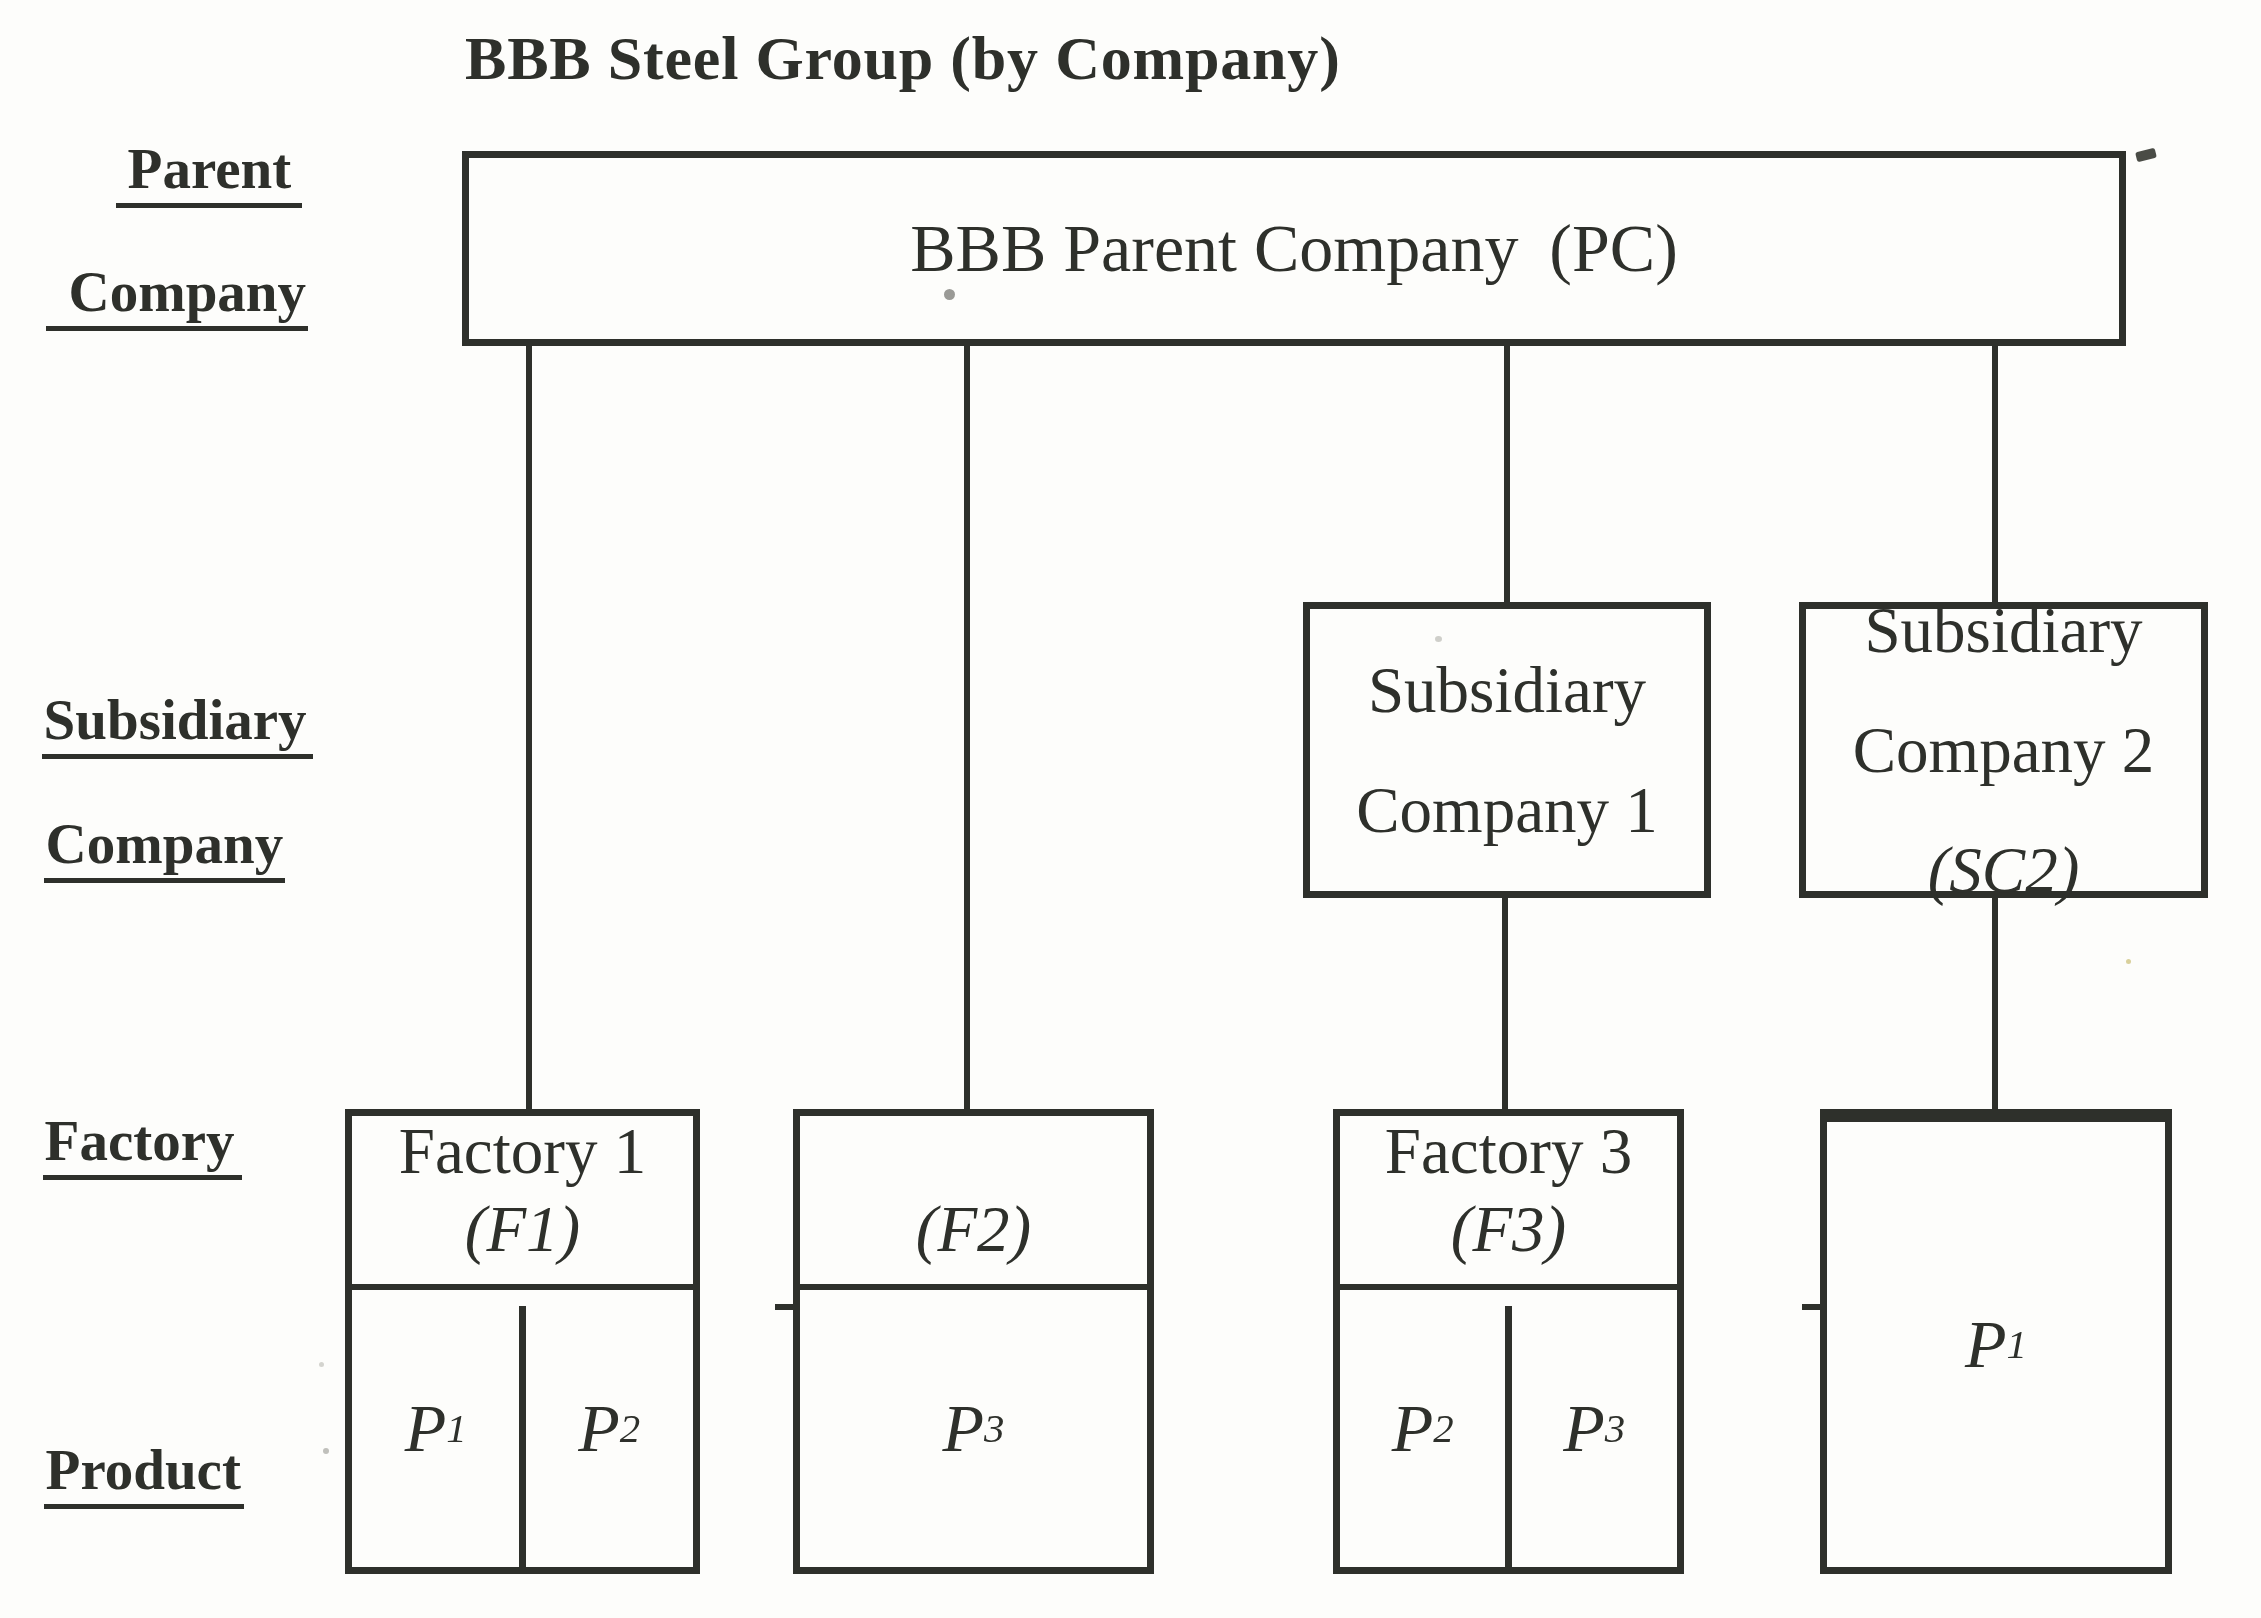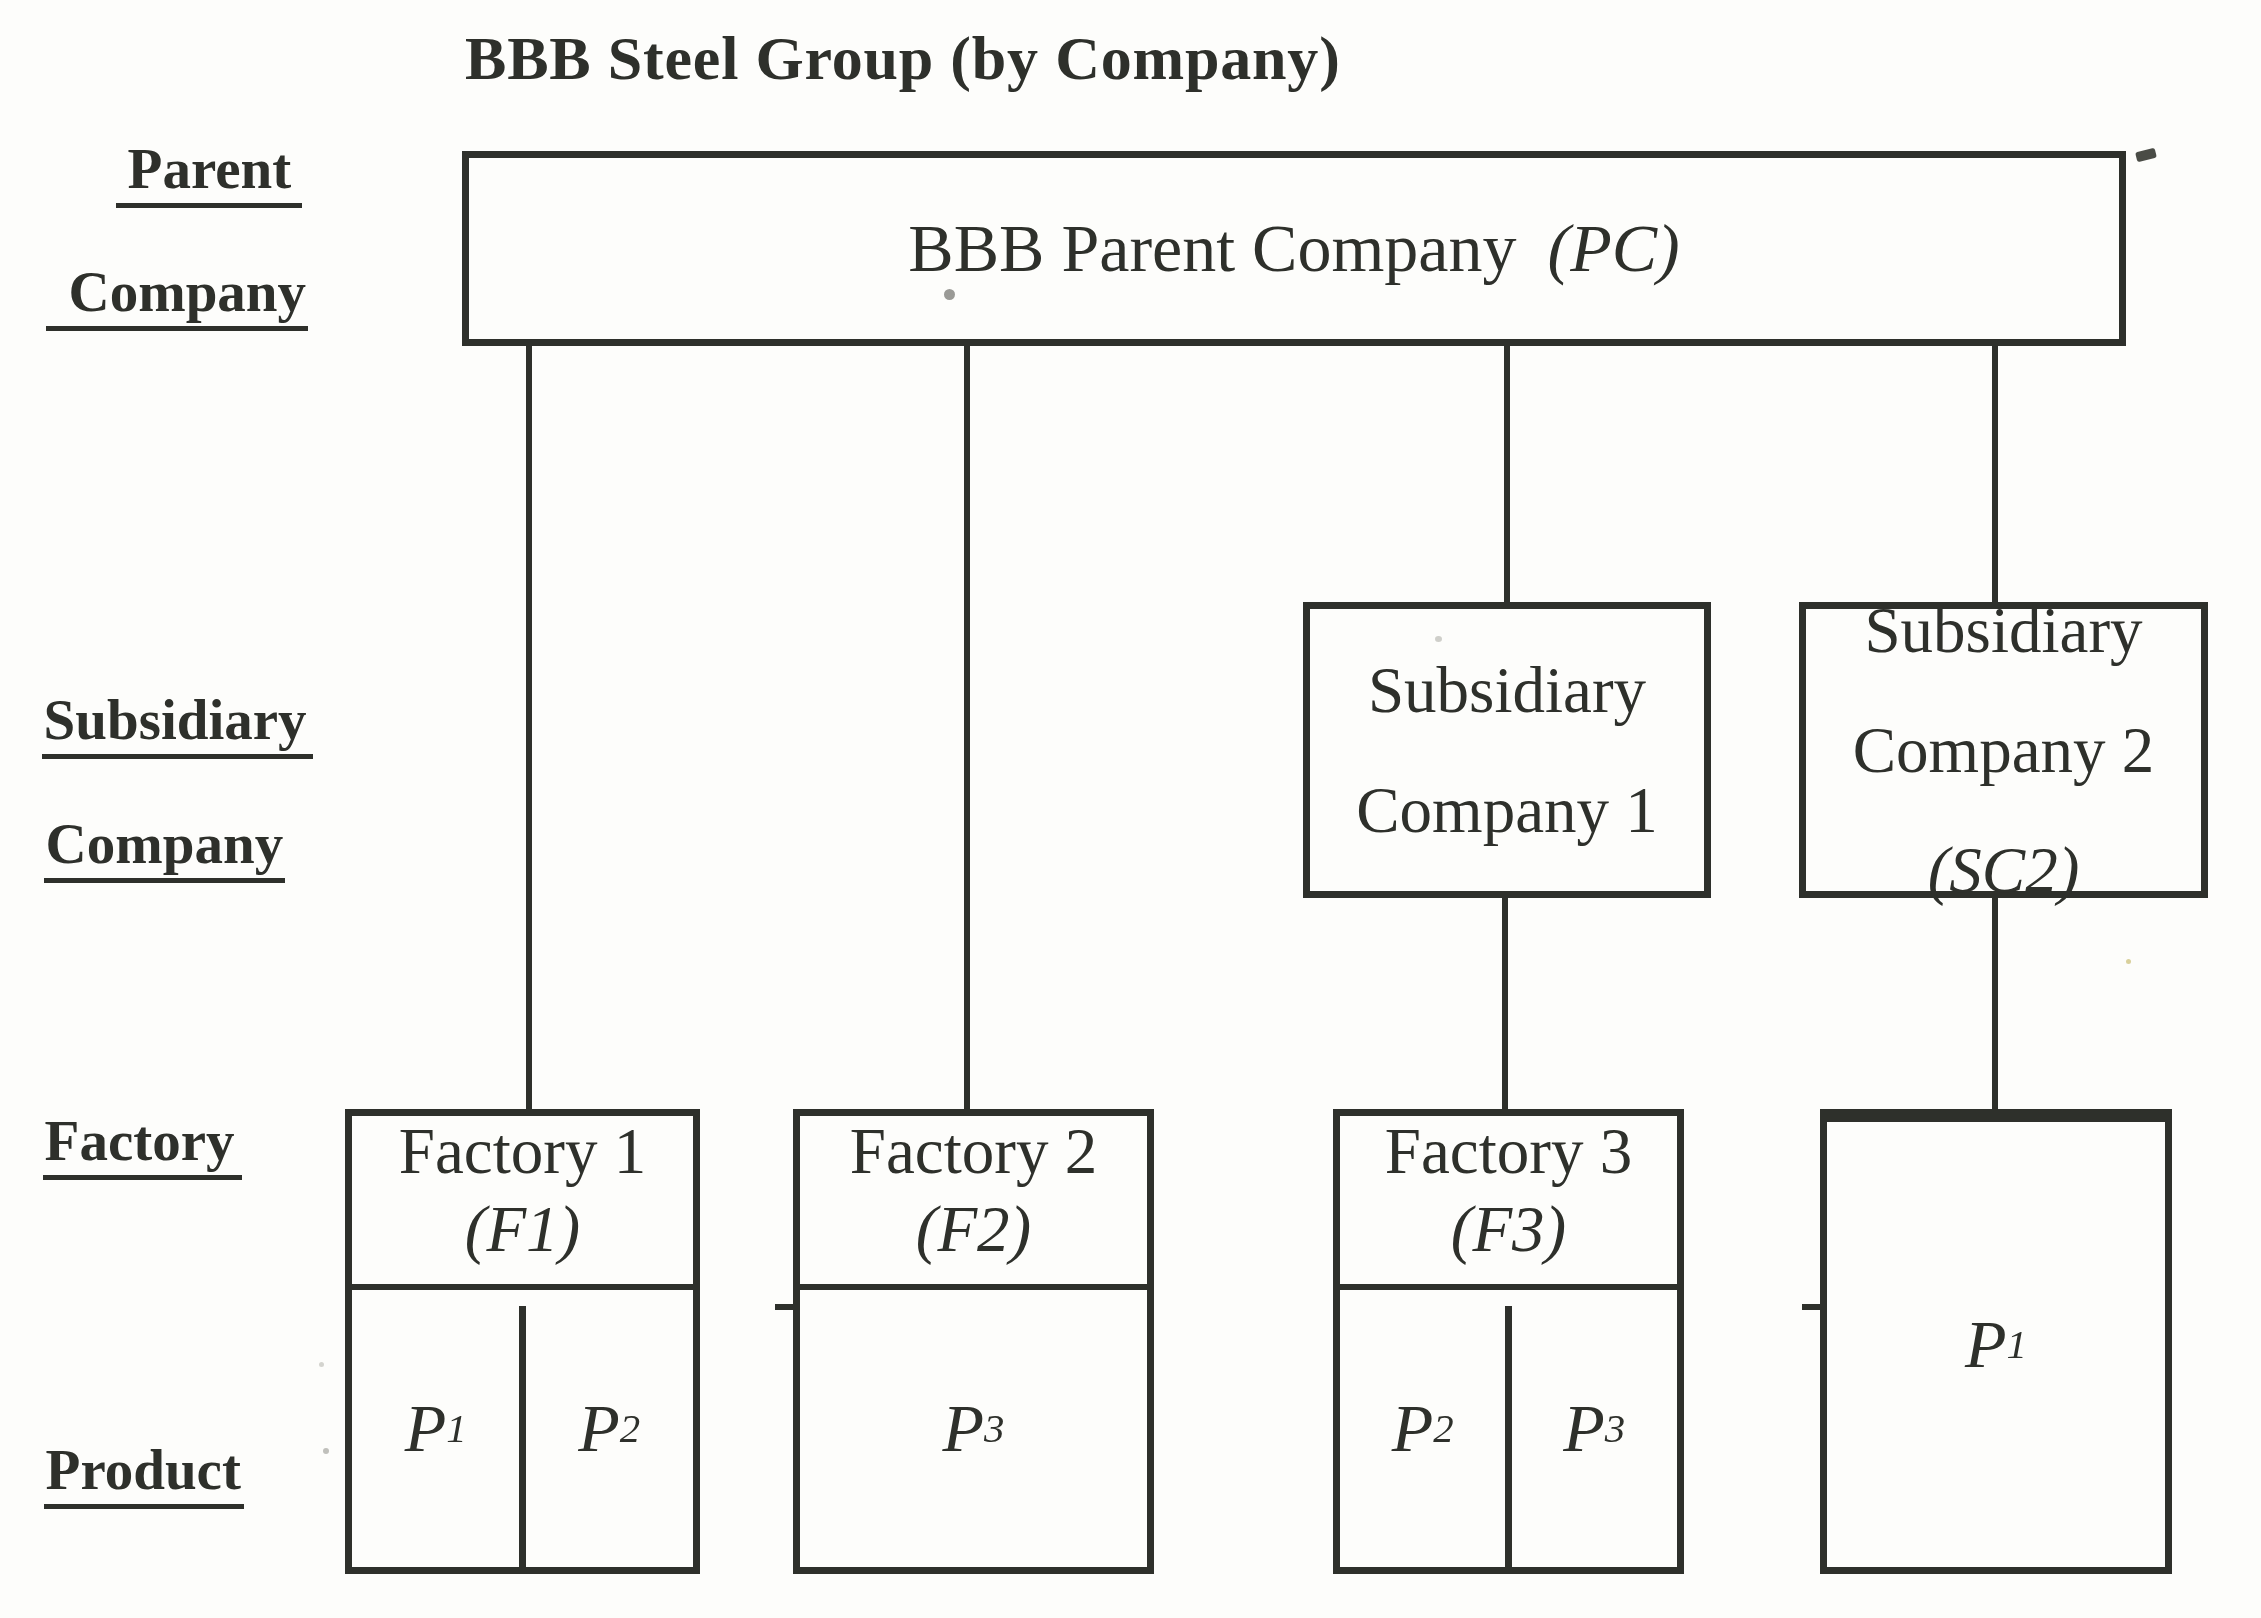--- a/index.html
+++ b/index.html
@@ -47,21 +47,21 @@
     background:transparent;
     gap:16px;
   }
   .parentbox{
     left:462px;top:151px;width:1664px;height:195px;
     border-width:7.8px;
     display:flex;align-items:center;justify-content:center;
     font-size:68px;
     white-space:nowrap;
   }
-  .codespan{font-style:italic;margin-left:0.22em;}
+  .codespan{margin-left:0.22em;}
   .scbox{
     top:602px;width:408px;height:296px;
     display:flex;flex-direction:column;align-items:center;justify-content:center;
     font-size:65px;line-height:104px;
     text-align:center;white-space:nowrap;
   }
   .sc1{left:1303px;}
   .sc2{left:1799px;width:409px;}
   .sccode{font-style:italic;}
 
@@ -163,21 +163,20 @@
       <div class="vdivider"></div>
       <div class="fcell">
           <span>P</span>
           <span class="psub">2</span>
         </div>
     </div>
   </div>
 
   <div class="abs node fbox f2">
     <div class="fhead">
-      <div>Factory 2</div>
       <div class="fcode">(F2)</div>
     </div>
     <div class="fdivider"></div>
     <div class="fprod">
       <div class="fcell">
           <span>P</span>
           <span class="psub">3</span>
         </div>
     </div>
   </div>

